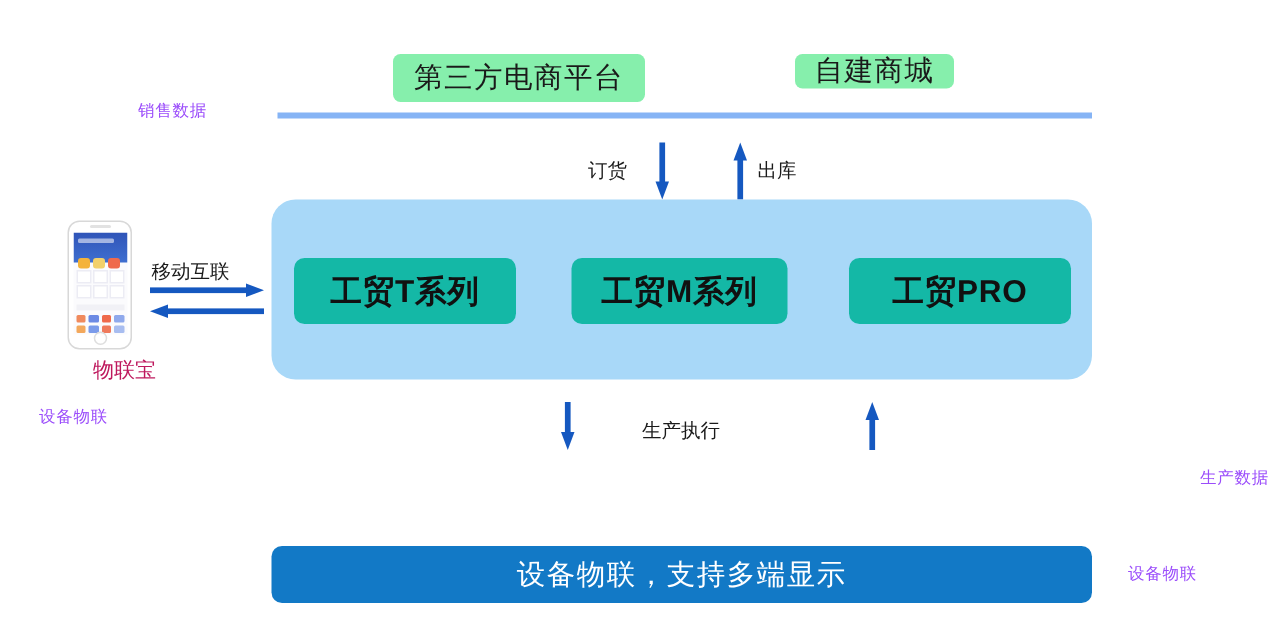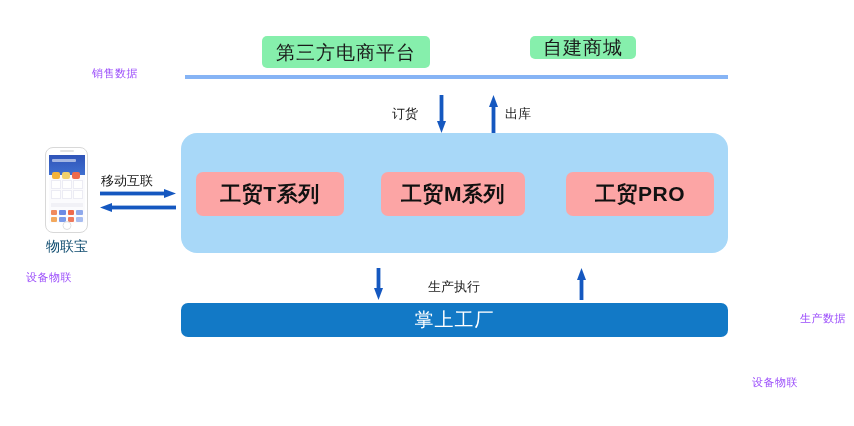--- a/index.html
+++ b/index.html
@@ -83,21 +83,21 @@
     top: 133px;
     width: 547px;
     height: 120px;
     background: #a8d8f8;
     border-radius: 16px;
   }
   .product-card {
     position: absolute;
     top: 172px;
     height: 44px;
-    background: #fca5a5;
+    background: #14b8a6;
     border-radius: 7px;
     display: flex;
     align-items: center;
     justify-content: center;
     font-size: 21px;
     font-weight: bold;
     color: #111111;
     letter-spacing: 0.5px;
     white-space: nowrap;
   }
@@ -194,23 +194,23 @@
     height: 9px;
     border: 1.2px solid #dedede;
     border-radius: 50%;
     box-sizing: border-box;
   }
   #phone-caption {
     position: absolute;
     left: 30px;
     top: 238px;
     width: 74px;
-    text-align: center;
+    text-align: right;
     font-size: 14px;
-    color: #0c4a6e;
+    color: #be185d;
     white-space: nowrap;
   }
 
   
   #label-mobilenet {
     position: absolute;
     left: 101px;
     top: 172px;
     font-size: 13px;
     color: #1a1a1a;
@@ -359,16 +359,16 @@
 
   <div id="label-prodexec">生产执行</div>
 
   <div id="arrow-prod-up">
     <svg width="9" height="32" viewBox="0 0 9 32">
       <rect x="2.6" y="10" width="3.8" height="22" fill="#1558c0"></rect>
       <polygon points="0,12 9,12 4.5,0" fill="#1558c0"></polygon>
     </svg>
   </div>
 
-  <div class="blue-bar" id="bar-factory">掌上工厂</div>
-
+
+  <div class="blue-bar" id="bar-device">设备物联，支持多端显示</div>
 
 </div>
 
 </body></html>

